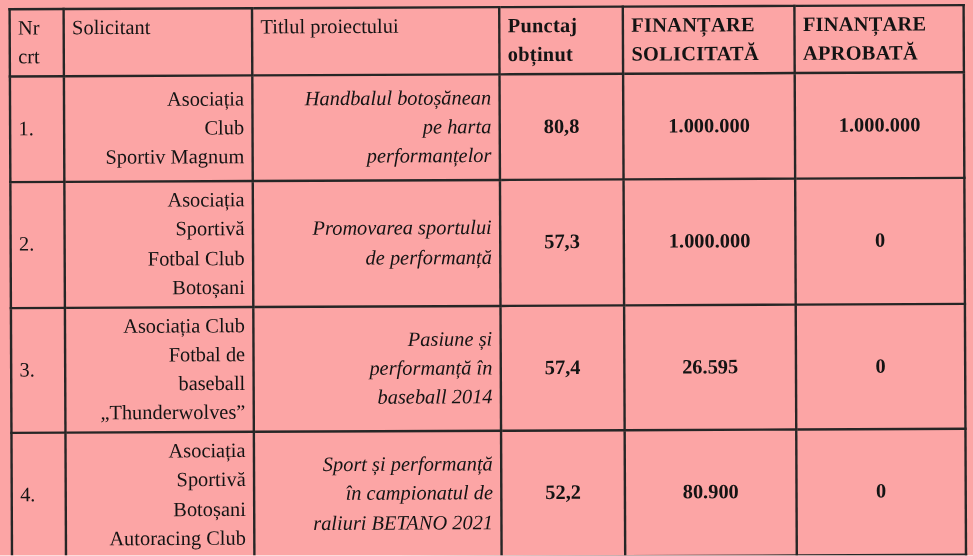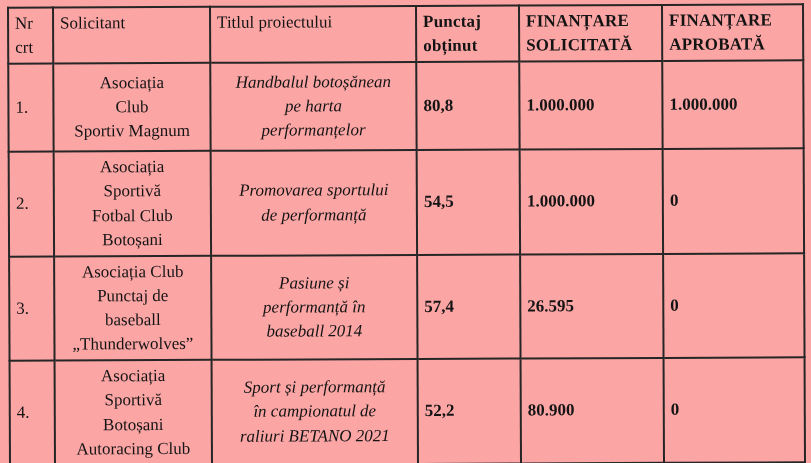--- a/index.html
+++ b/index.html
@@ -64,32 +64,32 @@
     vertical-align: middle;
     white-space: pre-line;
     letter-spacing: 0.2px;
   }
   .cell-nr {
     text-align: left;
     vertical-align: middle;
     padding-left: 8px;
   }
   .cell-text {
-    text-align: center;
+    text-align: right;
     vertical-align: middle;
     white-space: pre-line;
     padding-left: 9px;
   }
   .cell-title {
     font-style: italic;
     margin-left: 24px;
   }
   .cell-num {
     font-weight: bold;
-    text-align: left;
+    text-align: center;
     vertical-align: middle;
   }
 </style>
 </head>
 <body>
 
 <div class="page">
   <table class="doc-table">
     <colgroup>
       <col class="c-nr">
@@ -127,29 +127,29 @@
       </tr>
 
       <tr class="r-2">
         <td class="cell-nr">2.</td>
         <td class="cell-text">Asociația
 Sportivă
 Fotbal Club
 Botoșani</td>
         <td class="cell-text cell-title">Promovarea sportului
 de performanță</td>
-        <td class="cell-num">54,5</td>
+        <td class="cell-num">57,3</td>
         <td class="cell-num">1.000.000</td>
         <td class="cell-num">0</td>
       </tr>
 
       <tr class="r-3">
         <td class="cell-nr">3.</td>
         <td class="cell-text">Asociația Club
-Punctaj de
+Fotbal de
 baseball
 „Thunderwolves”</td>
         <td class="cell-text cell-title">Pasiune și
 performanță în
 baseball 2014</td>
         <td class="cell-num">57,4</td>
         <td class="cell-num">26.595</td>
         <td class="cell-num">0</td>
       </tr>
 

